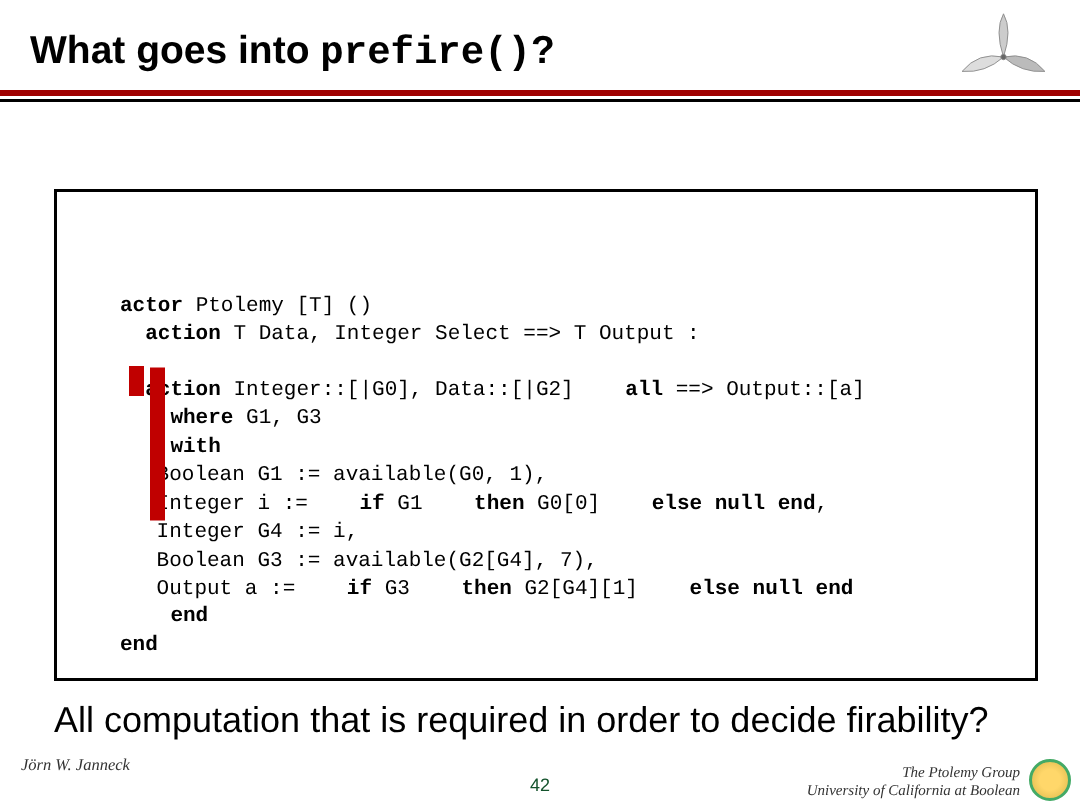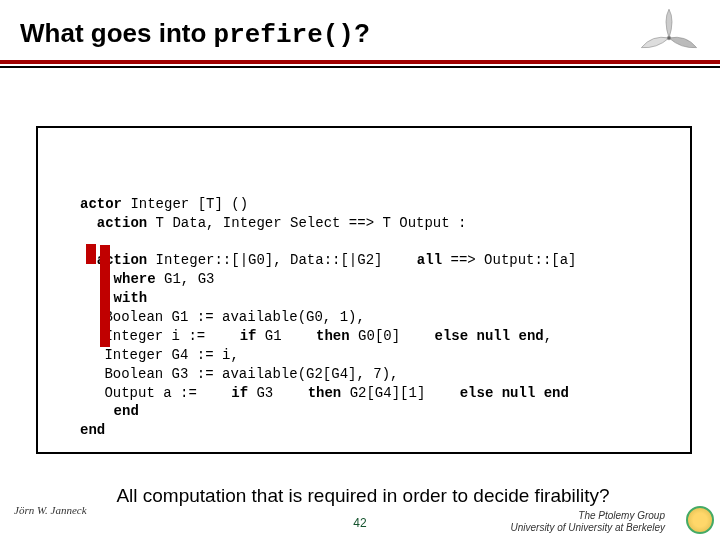--- a/index.html
+++ b/index.html
@@ -62,25 +62,24 @@
   }
   .hl-bar-small {
     position: absolute;
     left: 48px;
     top: 116px;
     width: 10px;
     height: 20px;
     background: #c00000;
   }
   .caption {
-    margin: 29px 30px 0 36px;
-    font-size: 19px;
+    margin: 11px 30px 0 36px;
+    font-size: 24px;
     color: #000;
     line-height: 1.35;
-    text-align: center;
   }
   .strike {
     text-decoration: line-through;
     text-decoration-color: #c00000;
     text-decoration-thickness: 2px;
   }
   .footer-left {
     position: absolute;
     left: 14px;
     bottom: 24px;
@@ -92,24 +91,24 @@
   .footer-center {
     position: absolute;
     left: 50%;
     bottom: 10px;
     transform: translateX(-50%);
     font-size: 12px;
     color: #14532d;
   }
   .footer-right {
     position: absolute;
-    right: 55px;
+    right: 40px;
     bottom: 6px;
     text-align: right;
-    font-family: Liberation Sans, sans-serif;
+    font-family: Liberation Serif, serif;
     font-size: 10px;
     font-style: italic;
     color: #333;
     line-height: 1.2;
   }
   .seal {
     position: absolute;
     right: 6px;
     bottom: 6px;
     width: 28px;
@@ -136,21 +135,21 @@
       </g>
     </svg>
   </div>
 </div>
 <div class="divider-red"></div>
 <div class="divider-black"></div>
 
 <div class="code-box">
   <div class="hl-bar-small"></div>
   <div class="hl-bar"></div>
-<span class="bold">actor</span><span> Integer [T] ()</span>
+<span class="bold">actor</span><span> Ptolemy [T] ()</span>
 <span class="bold">  action</span><span> T Data, Integer Select ==&gt; T Output :</span>
 <span></span>
 <span class="bold">  action</span><span> Integer::[|G0], Data::[|G2] </span><span class="bold">all</span><span> ==&gt; Output::[a]</span>
 <span class="bold">    where</span><span> G1, G3</span>
 <span class="bold">    with</span>
 <span>      Boolean G1 := available(G0, 1),</span>
 <span>      Integer i := </span><span class="bold">if</span><span> G1 </span><span class="bold">then</span><span> G0[0] </span><span class="bold">else null end</span><span>,</span>
 <span>      Integer G4 := i,</span>
 <span>      Boolean G3 := available(G2[G4], 7),</span>
 <span>      Output a := </span><span class="bold">if</span><span> G3 </span><span class="bold">then</span><span> G2[G4][1] </span><span class="bold">else null end</span>
@@ -159,15 +158,15 @@
 </div>
 
 <div class="caption">
   <div>All computation that is required in order to decide firability?</div>
 </div>
 
 <div class="footer-left">Jörn W. Janneck</div>
 <div class="footer-center">42</div>
 <div class="footer-right">
   <div>The Ptolemy Group</div>
-  <div>University of University at Berkeley</div>
+  <div>University of California at Boolean</div>
 </div>
 <div class="seal"></div>
 
 </body></html>

